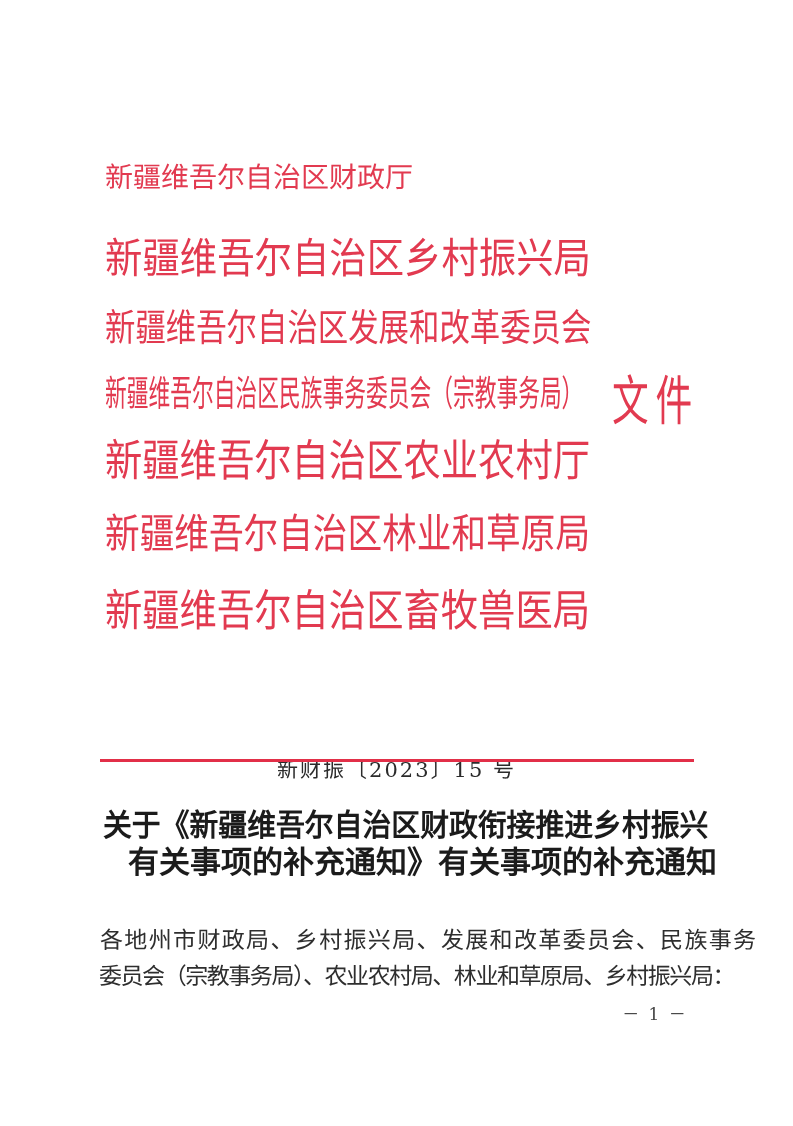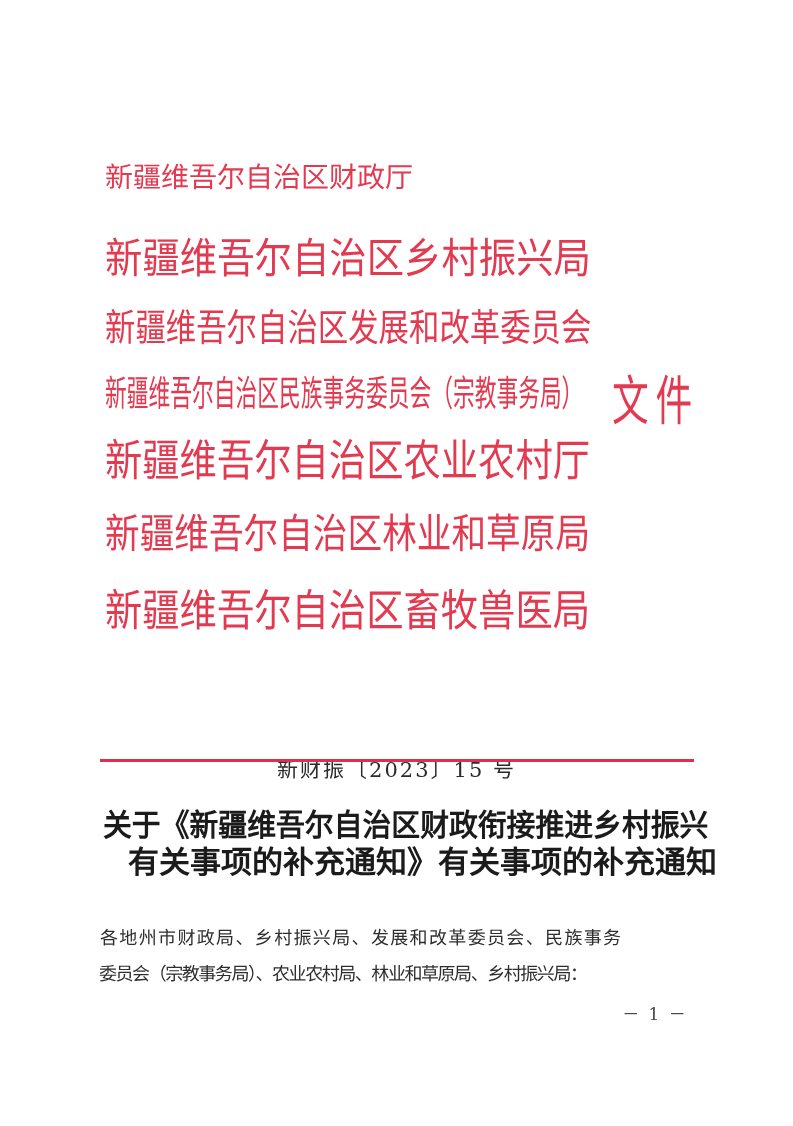--- a/index.html
+++ b/index.html
@@ -74,21 +74,21 @@
     line-height: 1;
     white-space: nowrap;
     transform-origin: left top;
   }
   .t1 { left: 103px; top: 810px; transform: scaleX(0.93); }
   .t2 { left: 128px; top: 847px; }
   
   .body-line {
     position: absolute;
     color: #2e2e2e;
-    font-size: 18px;
+    font-size: 23px;
     line-height: 1;
     white-space: nowrap;
   }
   .b1 { left: 100px; top: 929px; letter-spacing: 1.35px; }
   .b2 { left: 99px;  top: 965px; letter-spacing: -1.45px; }
   
   .page-num {
     position: absolute;
     left: 580px;
     top: 1006px;

